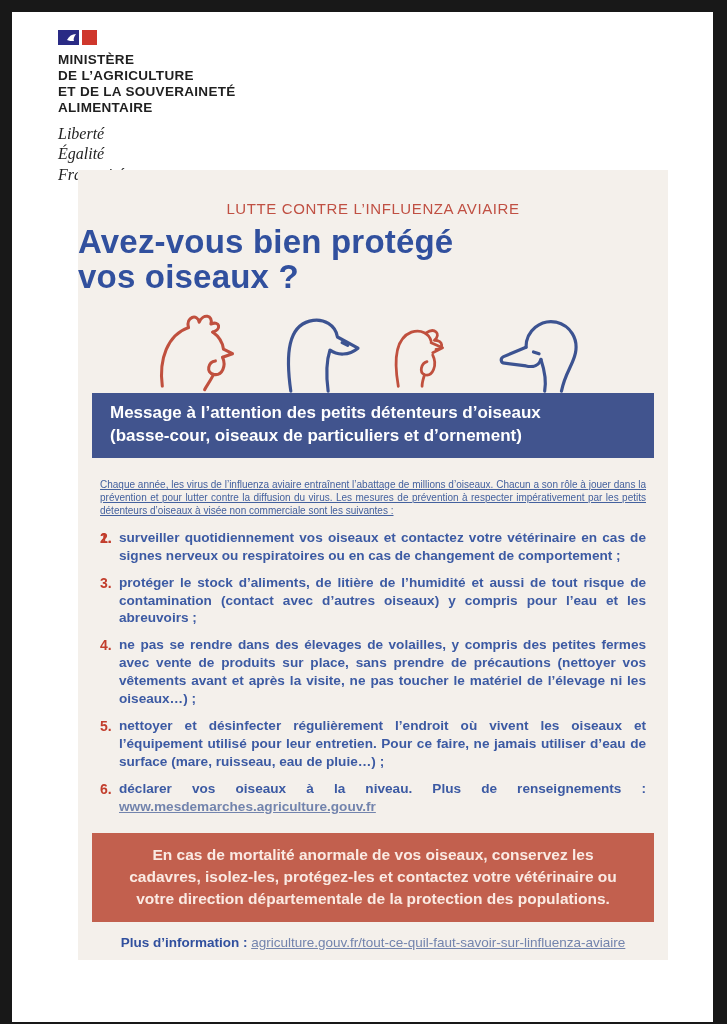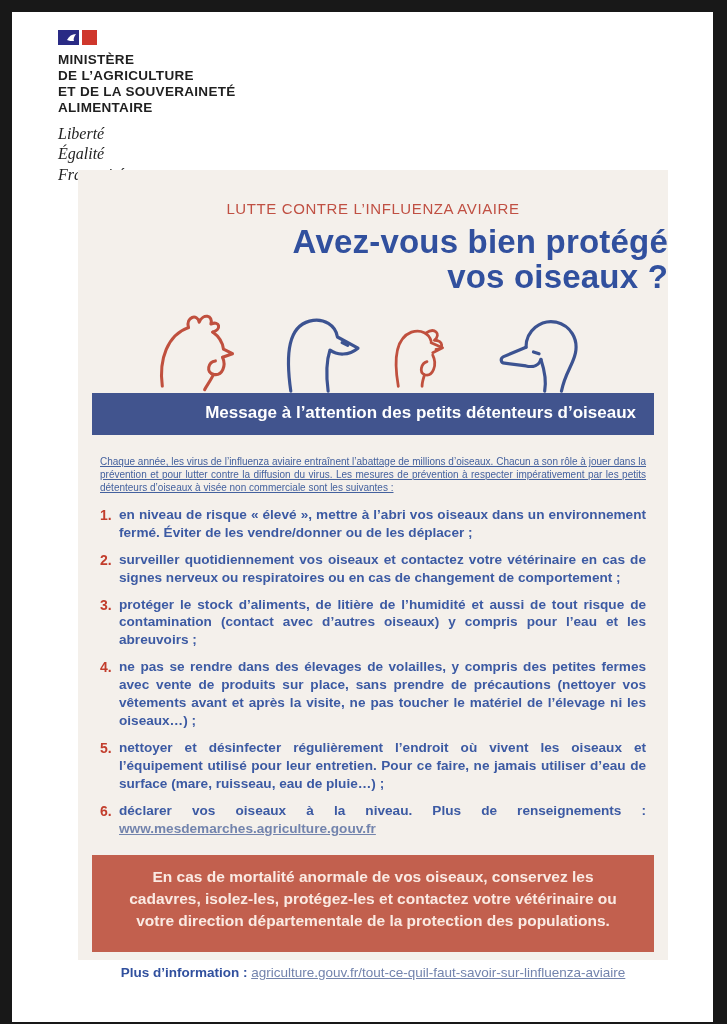--- a/index.html
+++ b/index.html
@@ -38,55 +38,55 @@
   
   .card{
     position:absolute; left:66px; top:158px; width:590px; height:790px;
     background:var(--card-bg);
   }
   .kicker{
     margin-top:30px; text-align:center; color:var(--kicker-red);
     font-size:15px; font-weight:500; letter-spacing:.6px;
   }
   .title{
-    margin-top:8px; text-align:right; color:var(--title-blue);
+    margin-top:8px; text-align:left; color:var(--title-blue);
     font-size:33px; font-weight:800; line-height:1.06; letter-spacing:.2px;
   }
   .birds{
     margin-top:12px; height:86px; display:flex; justify-content:center;
     align-items:flex-end; gap:22px;
   }
   .birds svg{display:block;}
   .birds path{fill:none; stroke-width:3.4; stroke-linecap:round; stroke-linejoin:round;}
   .bird-red path{stroke:var(--bird-red);}
   .bird-blue path{stroke:var(--bird-blue);}
   .banner{
     margin:0 14px; background:var(--banner-bg); color:#fff;
-    text-align:right; font-weight:700; font-size:17px; line-height:1.35;
+    text-align:left; font-weight:700; font-size:17px; line-height:1.35;
     padding:9px 18px 10px;
   }
   .intro{
     margin:20px 22px 0; color:var(--text-blue); font-size:10px;
     line-height:1.33; text-align:justify;text-decoration:underline;
   }
   .measures{margin:11px 22px 0; list-style:none;}
   .measure{
     position:relative; padding-left:19px; margin-bottom:9px;
     color:var(--list-blue); font-size:13.6px; font-weight:600;
     line-height:1.32; text-align:justify;
   }
   .measure .num{
     position:absolute; left:0; top:0; color:var(--number-red);
     font-weight:800; font-size:14px;
   }
   .measure a{color:var(--link-blue); font-weight:600; }
   .alert{
     margin:17px 14px 0; background:var(--alert-bg); color:var(--alert-text);
     text-align:center; font-weight:700; font-size:15.5px; line-height:1.42;
-    padding:11px 26px 20px;
+    padding:11px 26px 12px;
   }
   .footer-info{
     margin-top:13px; text-align:center; font-size:13.5px;
   }
   .footer-info .lbl{color:var(--title-blue); font-weight:700;}
   .footer-info a{color:var(--link-blue); text-decoration:underline;}
 </style>
 </head>
 <body>
 
@@ -145,27 +145,28 @@
       <svg class="bird-blue" width="100" height="84" viewBox="0 0 100 90">
         <path d="M35 41 C35 23 51 11 67 14 C83 18 91 32 88 47 C85 61 77 68 73 88"></path>
         <path d="M35 41 L11 51 C7 53 8 58 12 58 L35 61 C43 63 49 60 51 54"></path>
         <path d="M51 54 C55 66 57 77 55 88"></path>
         <path d="M43 46 L49 48"></path>
       </svg>
     </div>
 
     <div class="banner">
       <div>Message à l’attention des petits détenteurs d’oiseaux</div>
+      <div>(basse-cour, oiseaux de particuliers et d’ornement)</div>
     </div>
 
     <p class="intro">Chaque année, les virus de l’influenza aviaire entraînent l’abattage de millions d’oiseaux. Chacun a son rôle à jouer dans la prévention et pour lutter contre la diffusion du virus. Les mesures de prévention à respecter impérativement par les petits détenteurs d’oiseaux à visée non commerciale sont les suivantes :</p>
 
     <ol class="measures">
       <li class="measure">
-        <span class="num">1.</span><span>en niveau de risque « élevé », mettre à l’abri vos oiseaux dans un environnement fermé. Éviter de les vendre/donner ou de les déplacer ;</span>
+        <span class="num">1.</span>
       </li>
       <li class="measure">
         <span class="num">2.</span><span>surveiller quotidiennement vos oiseaux et contactez votre vétérinaire en cas de signes nerveux ou respiratoires ou en cas de changement de comportement ;</span>
       </li>
       <li class="measure">
         <span class="num">3.</span><span>protéger le stock d’aliments, de litière de l’humidité et aussi de tout risque de contamination (contact avec d’autres oiseaux) y compris pour l’eau et les abreuvoirs ;</span>
       </li>
       <li class="measure">
         <span class="num">4.</span><span>ne pas se rendre dans des élevages de volailles, y compris des petites fermes avec vente de produits sur place, sans prendre de précautions (nettoyer vos vêtements avant et après la visite, ne pas toucher le matériel de l’élevage ni les oiseaux…) ;</span>
       </li>

